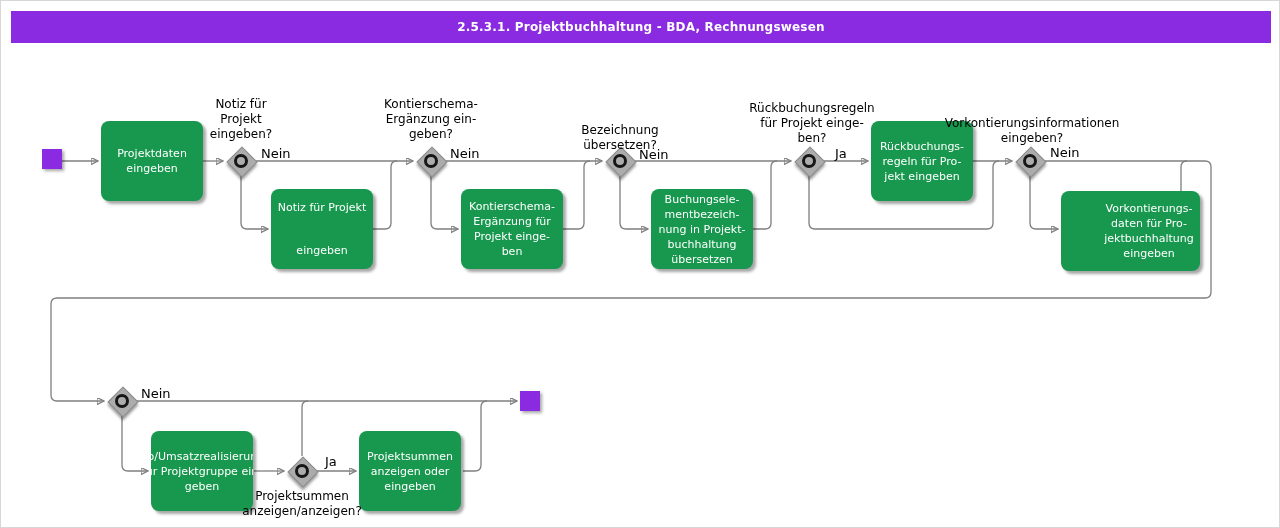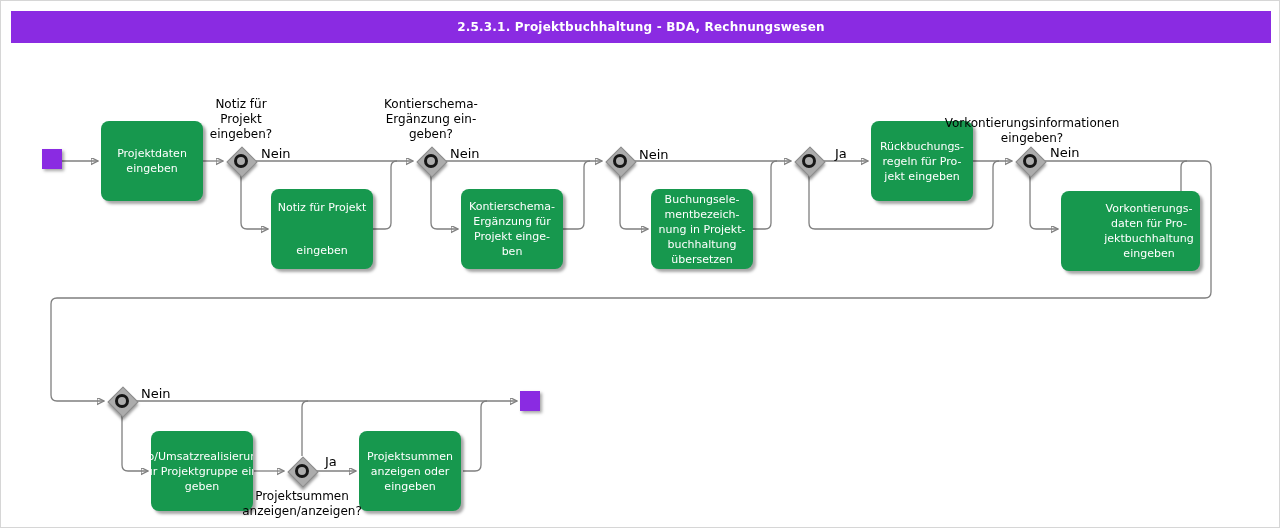--- a/index.html
+++ b/index.html
@@ -160,20 +160,29 @@
   <div class="qlabel" style="left:175px;top:96px;width:130px;">
     <div>Notiz für</div>
     <div>Projekt</div>
     <div>eingeben?</div>
   </div>
   <div class="qlabel" style="left:365px;top:96px;width:130px;">
     <div>Kontierschema-</div>
     <div>Ergänzung ein-</div>
     <div>geben?</div>
   </div>
+  <div class="qlabel" style="left:554px;top:122px;width:130px;">
+    <div>Bezeichnung</div>
+    <div>übersetzen?</div>
+  </div>
+  <div class="qlabel" style="left:731px;top:100px;width:160px;">
+    <div>Rückbuchungsregeln</div>
+    <div>für Projekt einge-</div>
+    <div>ben?</div>
+  </div>
   <div class="qlabel" style="left:941px;top:115px;width:180px;">
     <div>Vorkontierungsinformationen</div>
     <div>eingeben?</div>
   </div>
   <div class="qlabel" style="left:226px;top:488px;width:150px;">
     <div>Projektsummen</div>
     <div>anzeigen/anzeigen?</div>
   </div>
 
   <span class="alabel" style="left:260px;top:146px;">Nein</span>

